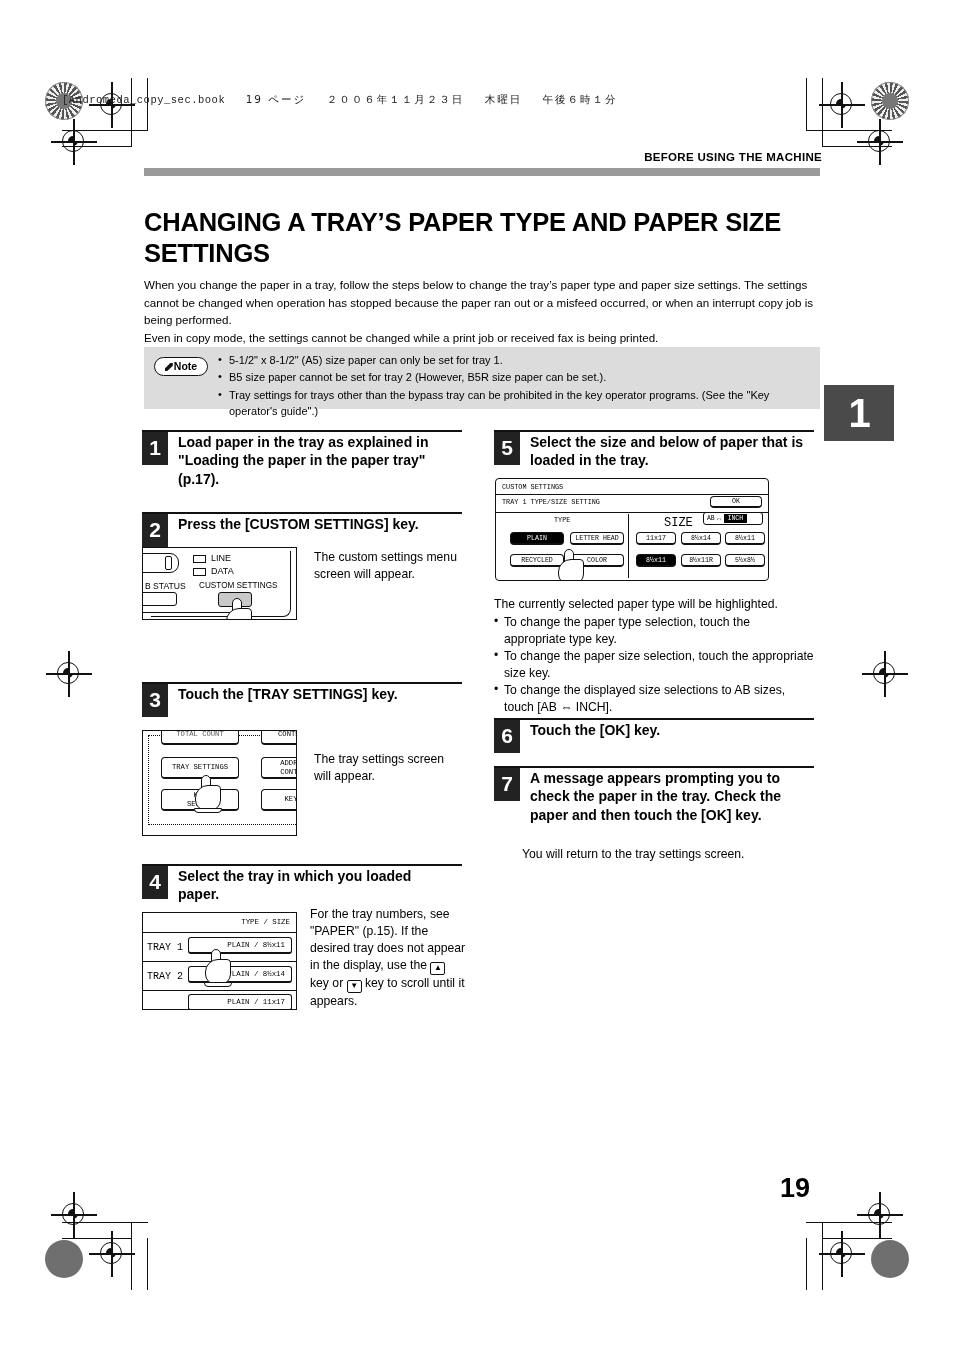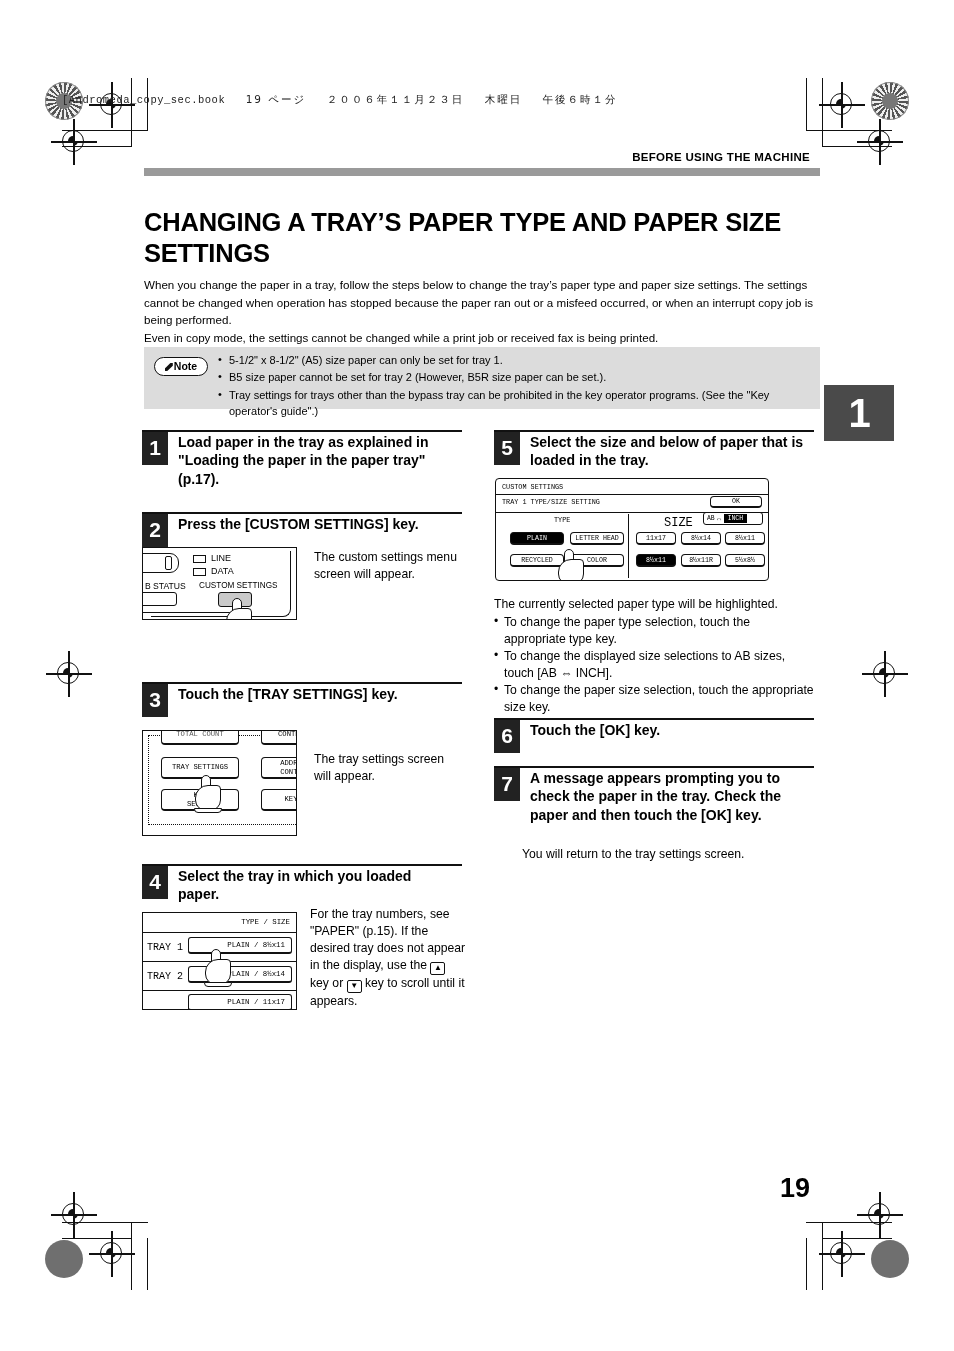--- a/index.html
+++ b/index.html
@@ -20,21 +20,21 @@
        repeating-conic-gradient(#555 0deg 9deg,#eee 9deg 18deg);
      box-shadow:inset 0 0 0 1px #888;}
   .star b{position:absolute;left:11px;top:11px;width:16px;height:16px;border-radius:50%;background:#777;display:block;}
   .dot{position:absolute;width:38px;height:38px;border-radius:50%;background:#6f6f6f;}
   .cornerline{position:absolute;background:#111;}
 
   
   .filehdr{position:absolute;left:62px;top:93px;font-size:10.5px;letter-spacing:.5px;color:#222;
     font-family:"Liberation Mono", monospace;white-space:nowrap;}
   .filehdr .jp{font-family:"DejaVu Sans",sans-serif;letter-spacing:2px;}
-  .runhead{position:absolute;right:144px;top:151px;font-size:11.5px;font-weight:bold;letter-spacing:.3px;}
+  .runhead{position:absolute;right:132px;top:151px;font-size:11.5px;font-weight:bold;letter-spacing:.3px;}
   .rulebar{position:absolute;left:144px;top:168px;width:676px;height:8px;background:#9a9a9a;}
 
   
   .chaptab{position:absolute;right:60px;top:385px;width:70px;height:56px;background:#4a4a4a;
     color:#fff;font-size:40px;font-weight:bold;line-height:56px;text-align:center;letter-spacing:-1px;}
 
   
   h1.doc-title{position:absolute;left:144px;top:207px;width:680px;margin:0;
     font-size:25.5px;font-weight:bold;line-height:1.22;letter-spacing:-0.2px;}
 
@@ -353,22 +353,22 @@
 
     <div class="hand" style="left:62px;top:70px;">
       <div class="fing"></div>
         <div class="palm"></div>
     </div>
   </div>
 
   <div style="position:absolute;left:494px;top:596px;width:320px;">
     <div class="para">The currently selected paper type will be highlighted.</div>
     <div class="bul" style="margin-top:1px;">To change the paper type selection, touch the appropriate type key.</div>
+    <div class="bul">To change the paper size selection, touch the appropriate size key.</div>
     <div class="bul">To change the displayed size selections to AB sizes, touch [AB ⇔ INCH].</div>
-    <div class="bul">To change the paper size selection, touch the appropriate size key.</div>
   </div>
 
   <div class="col colR" style="top:718px;">
     <div class="step">
       <div class="topline"></div>
       <div class="body">
         <div class="num">6</div>
         <div class="txt" style="width:282px;">Touch the [OK] key.</div>
       </div>
     </div>

